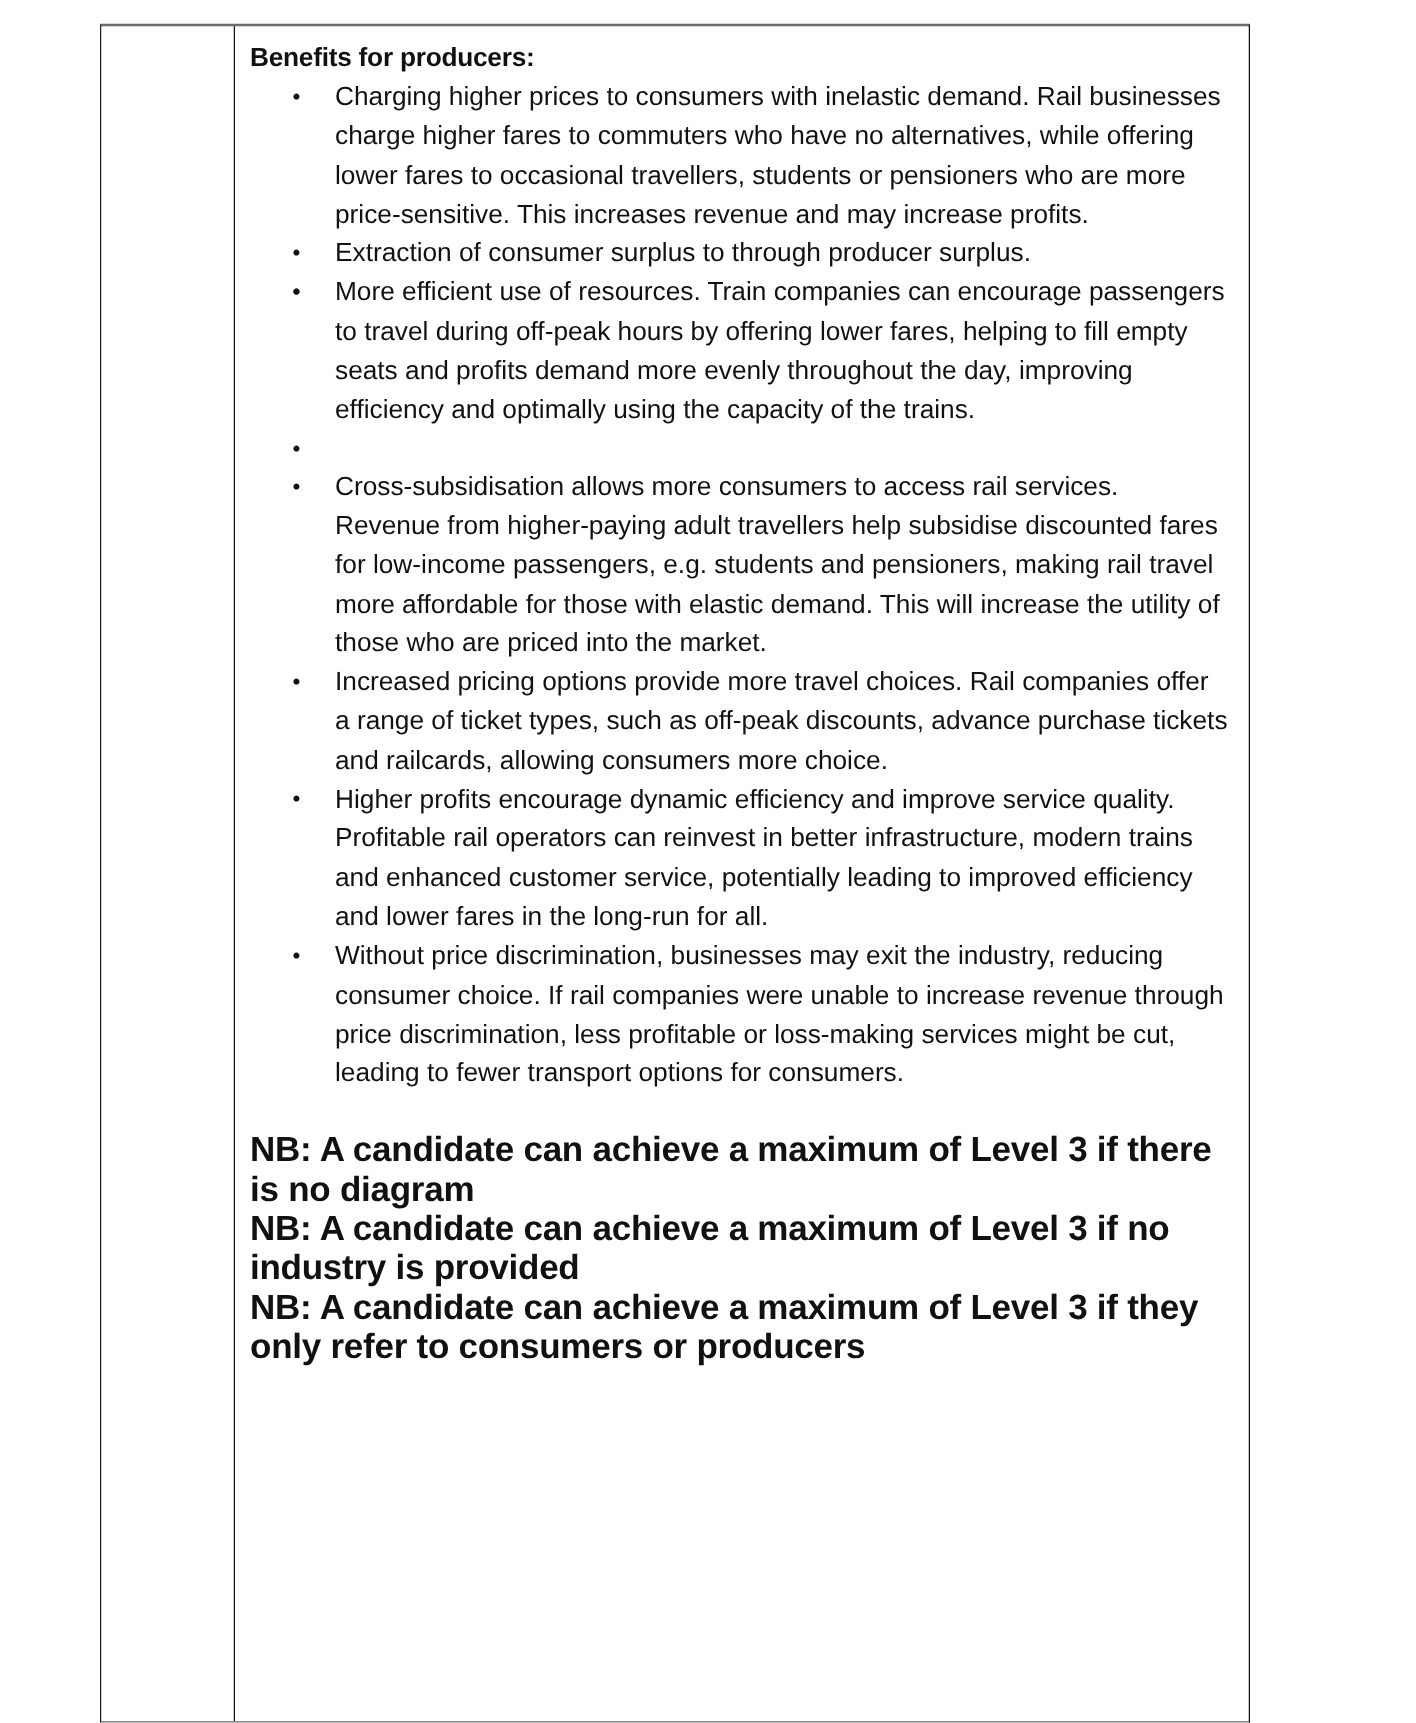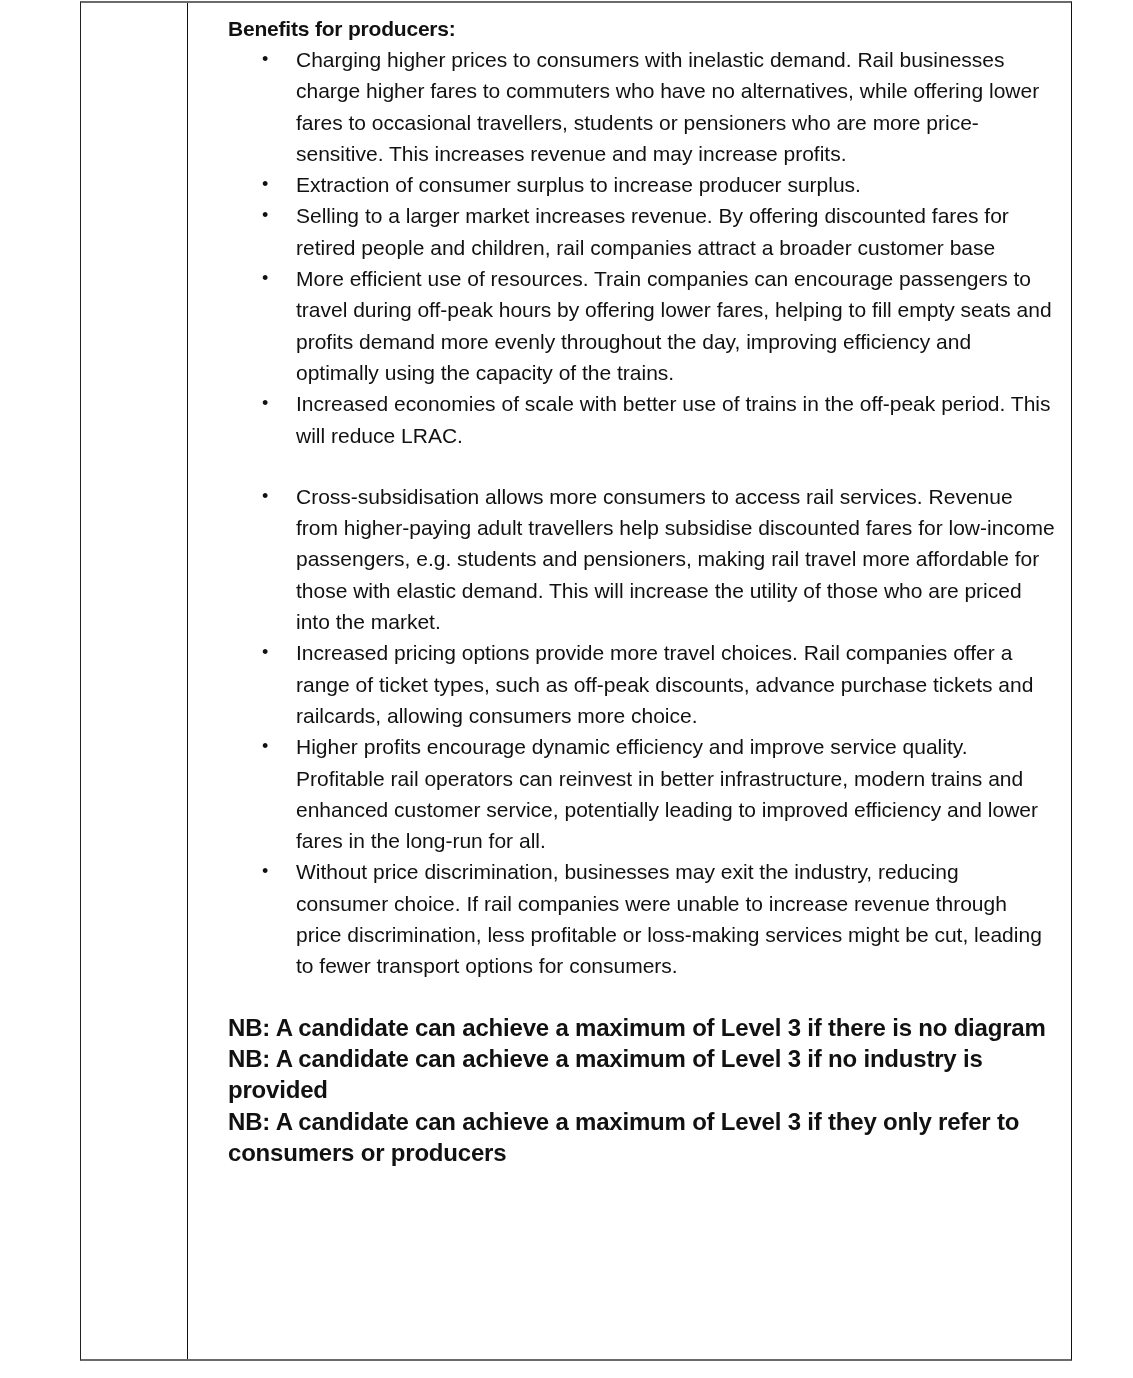--- a/index.html
+++ b/index.html
@@ -11,30 +11,29 @@
       overflow: hidden;
     }
     body {
       font-family: "Liberation Sans", sans-serif;
       color: #111111;
       position: relative;
     }
     .table {
       position: absolute;
       left: 80px;
-      top: 1px;
-      width: 992px;
+      top: 19px;
+      width: 920px;
       height: 1360px;
       border-top: 2px solid #6b6b6b;
       border-left: 1.5px solid #222;
       border-right: 1.5px solid #111;
       border-bottom: 2px solid #6b6b6b;
       box-sizing: border-box;
       display: flex;
-      gap: 28px;
     }
     .col-left {
       width: 107px;
       border-right: 1.5px solid #111;
       box-sizing: border-box;
     }
     .col-right {
       flex: 1;
       padding: 10px 10px 0 12px;
       box-sizing: border-box;
@@ -61,40 +60,40 @@
     ul.bullets li .bullet {
       position: absolute;
       left: 34px;
       top: 0;
       font-size: 18px;
     }
     .gap-after-producers { height: 30px; }
     .gap-after-consumers { height: 30px; }
     .nb {
       font-weight: bold;
-      font-size: 24px;
+      font-size: 28px;
       line-height: 31.3px;
       margin: 0;
       letter-spacing: -0.2px;
     }
   </style>
 </head>
 <body>
 
 <div class="table">
   <div class="col-left"></div>
   <div class="col-right">
 
     <p class="heading">Benefits for producers:</p>
     <ul class="bullets">
       <li><span class="bullet">•</span><span>Charging higher prices to consumers with inelastic demand.  Rail businesses charge higher fares to commuters who have no alternatives, while offering lower fares to occasional travellers, students or pensioners  who are more price-sensitive. This increases revenue and may increase profits.</span></li>
-      <li><span class="bullet">•</span><span>Extraction of consumer surplus to increase producer surplus.</span></li>
-      <li><span class="bullet">•</span><span>Selling to a larger market increases revenue.  By offering discounted fares for retired people and children, rail companies attract a broader customer base</span></li>
+      <li><span class="bullet">•</span><span>Extraction of consumer surplus to through producer surplus.</span></li>
+      <li><span class="bullet">•</span></li>
       <li><span class="bullet">•</span><span>More efficient use of resources.  Train companies can encourage passengers to travel during off-peak hours by offering lower fares, helping to fill empty seats and profits demand more evenly throughout the day, improving efficiency and optimally using the capacity of the trains.</span></li>
-      <li><span class="bullet">•</span><span>Increased economies of scale with better use of trains in the off-peak period.  This will reduce LRAC.</span></li>
+      <li><span class="bullet">•</span></li>
     </ul>
 
     <div class="gap-after-producers"></div>
 
     <ul class="bullets">
       <li><span class="bullet">•</span><span>Cross-subsidisation allows more consumers to access rail services. Revenue from higher-paying adult travellers help subsidise discounted fares for low-income passengers, e.g. students and pensioners, making rail travel more affordable for those with elastic demand.  This will increase the utility of those who are priced into the market.</span></li>
       <li><span class="bullet">•</span><span>Increased pricing options provide more travel choices.  Rail companies offer a range of ticket types, such as off-peak discounts, advance purchase tickets and railcards, allowing consumers more choice.</span></li>
       <li><span class="bullet">•</span><span>Higher profits encourage dynamic efficiency and improve service quality.  Profitable rail operators can reinvest in better infrastructure, modern trains and enhanced customer service, potentially leading to improved efficiency and lower fares in the long-run for all.</span></li>
       <li><span class="bullet">•</span><span>Without price discrimination, businesses may exit the industry, reducing consumer choice.  If rail companies were unable to increase revenue through price discrimination, less profitable or loss-making services might be cut, leading to fewer transport options for consumers.</span></li>
     </ul>

